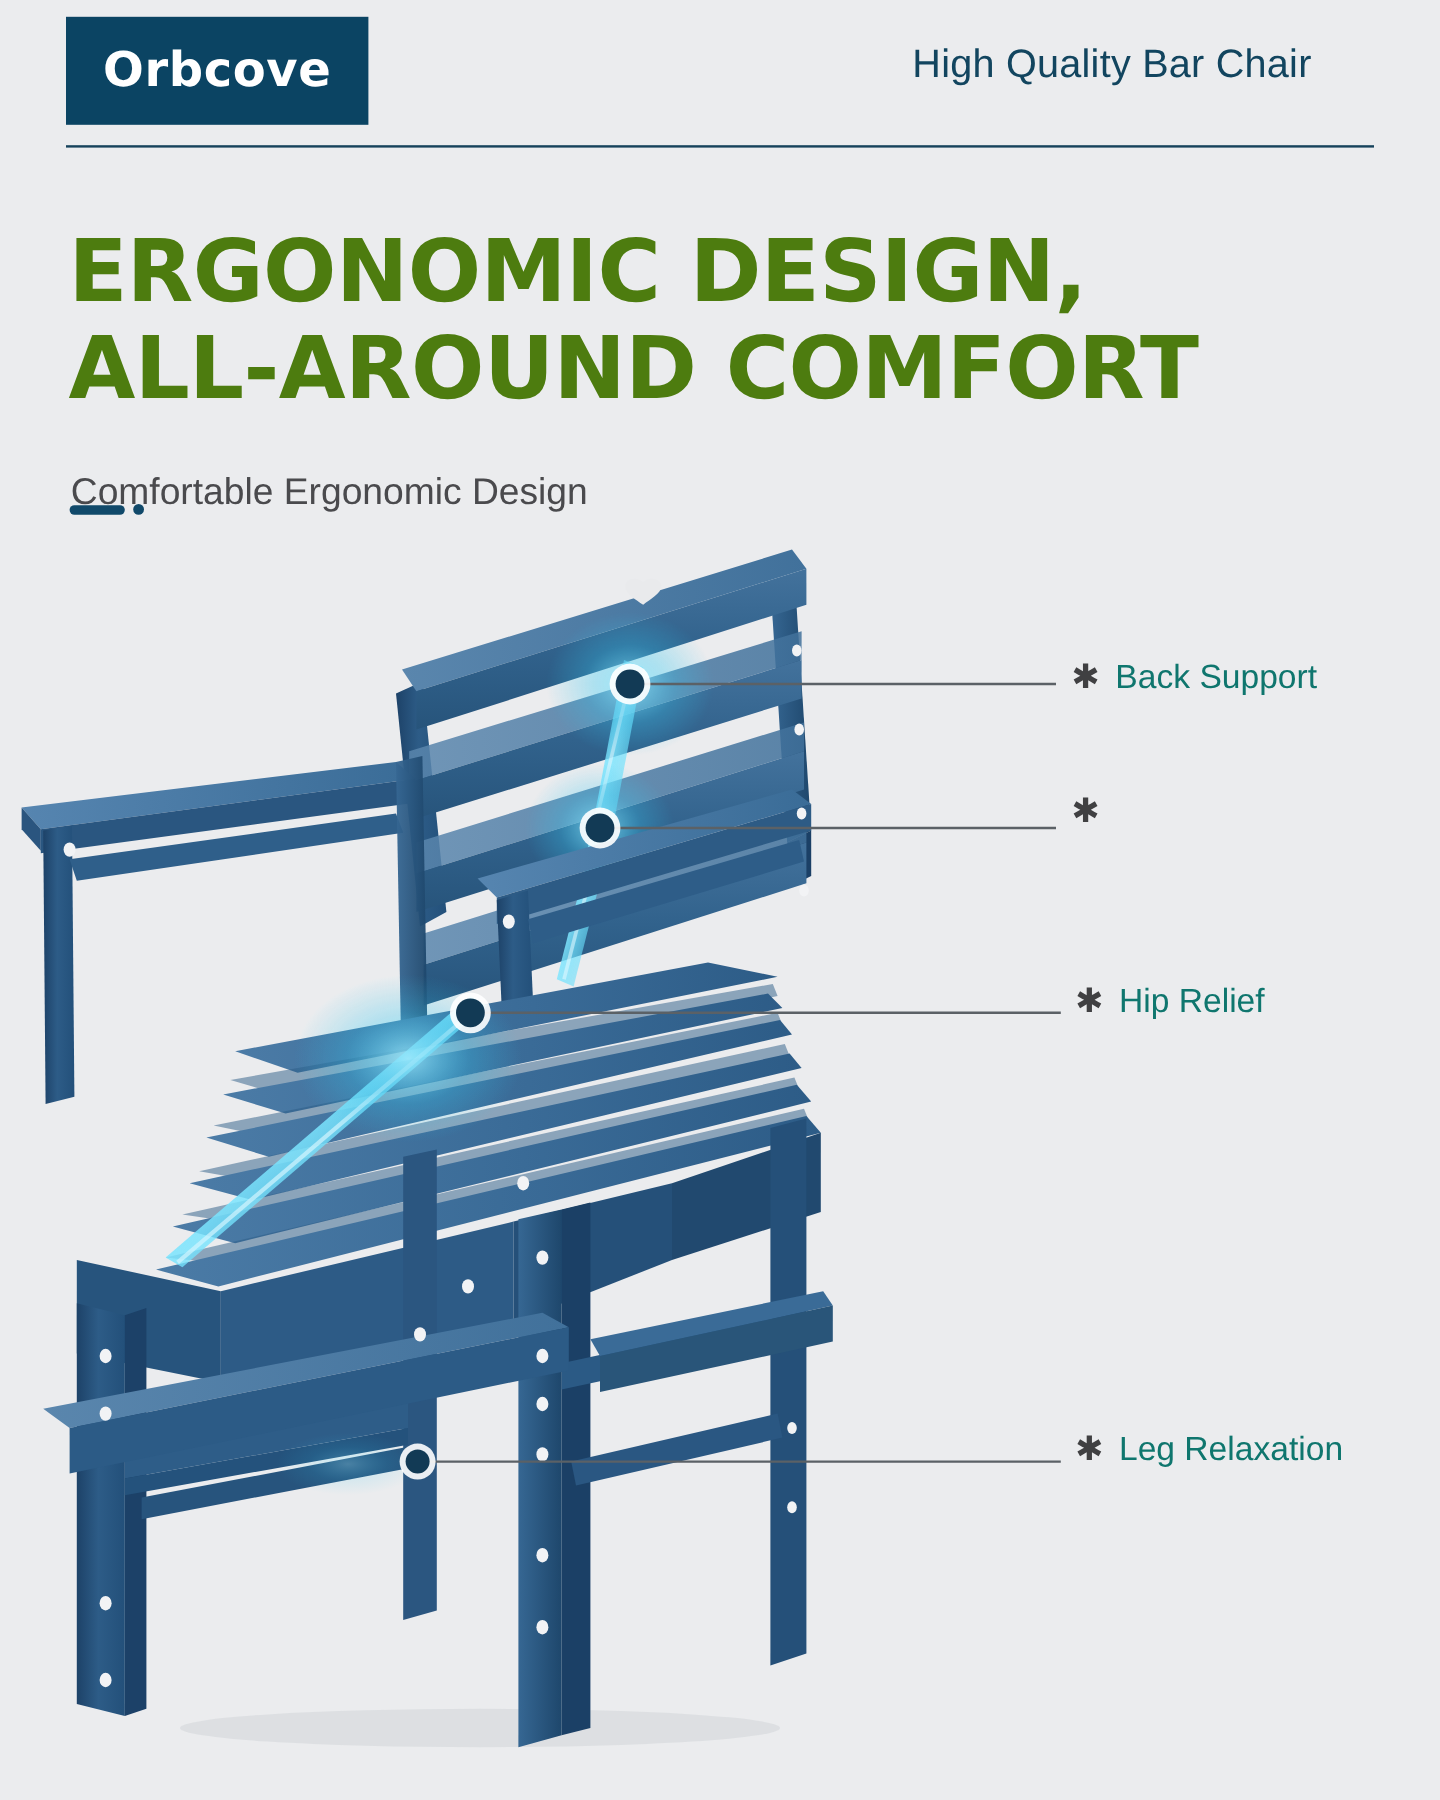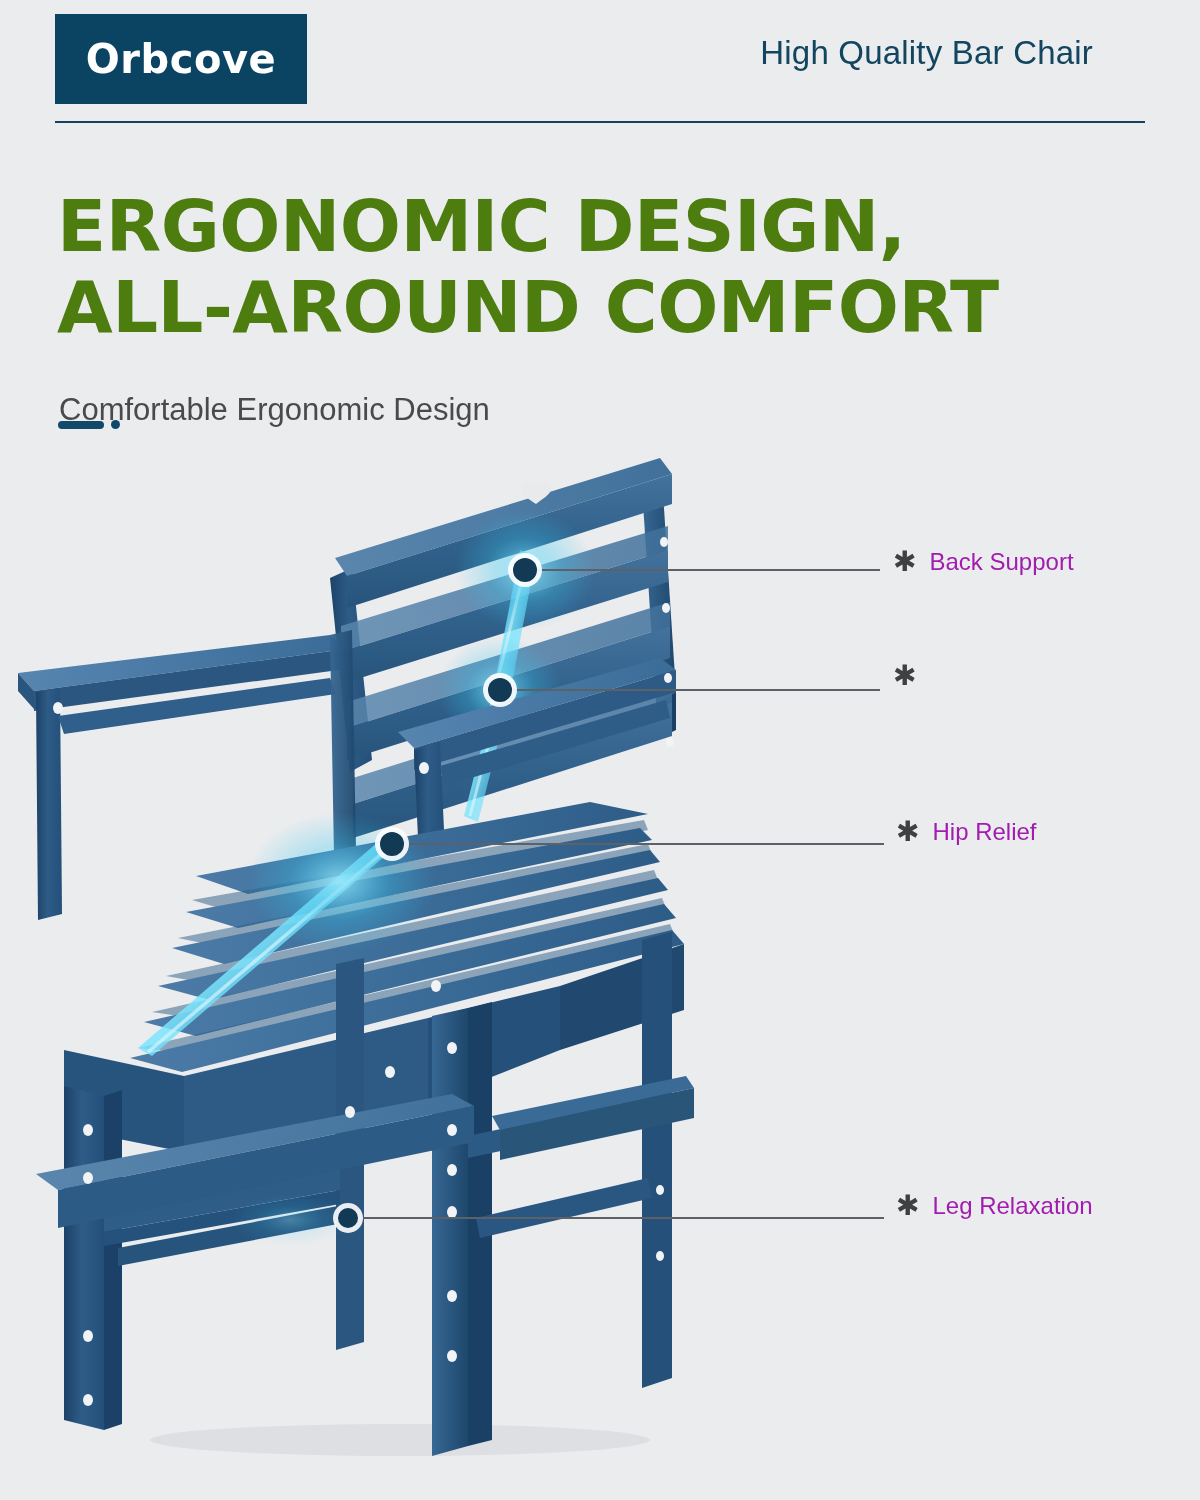--- a/index.html
+++ b/index.html
@@ -110,22 +110,22 @@
     gap: 13px;
     white-space: nowrap;
   }
   .callout-star {
     font-size: 28px;
     color: #404042;
     line-height: 1;
     font-family: "Liberation Sans", sans-serif;
   }
   .callout-label {
-    font-size: 24px;
-    color: #a21caf;
+    font-size: 28px;
+    color: #0f766e;
     font-family: "Liberation Sans", sans-serif;
   }
   #callout-back   { left: 893px; top: 548px; }
   #callout-lumbar { left: 893px; top: 662px; }
   #callout-hip    { left: 896px; top: 818px; }
   #callout-leg    { left: 896px; top: 1192px; }
 
   
   .stage {
     position: absolute;

